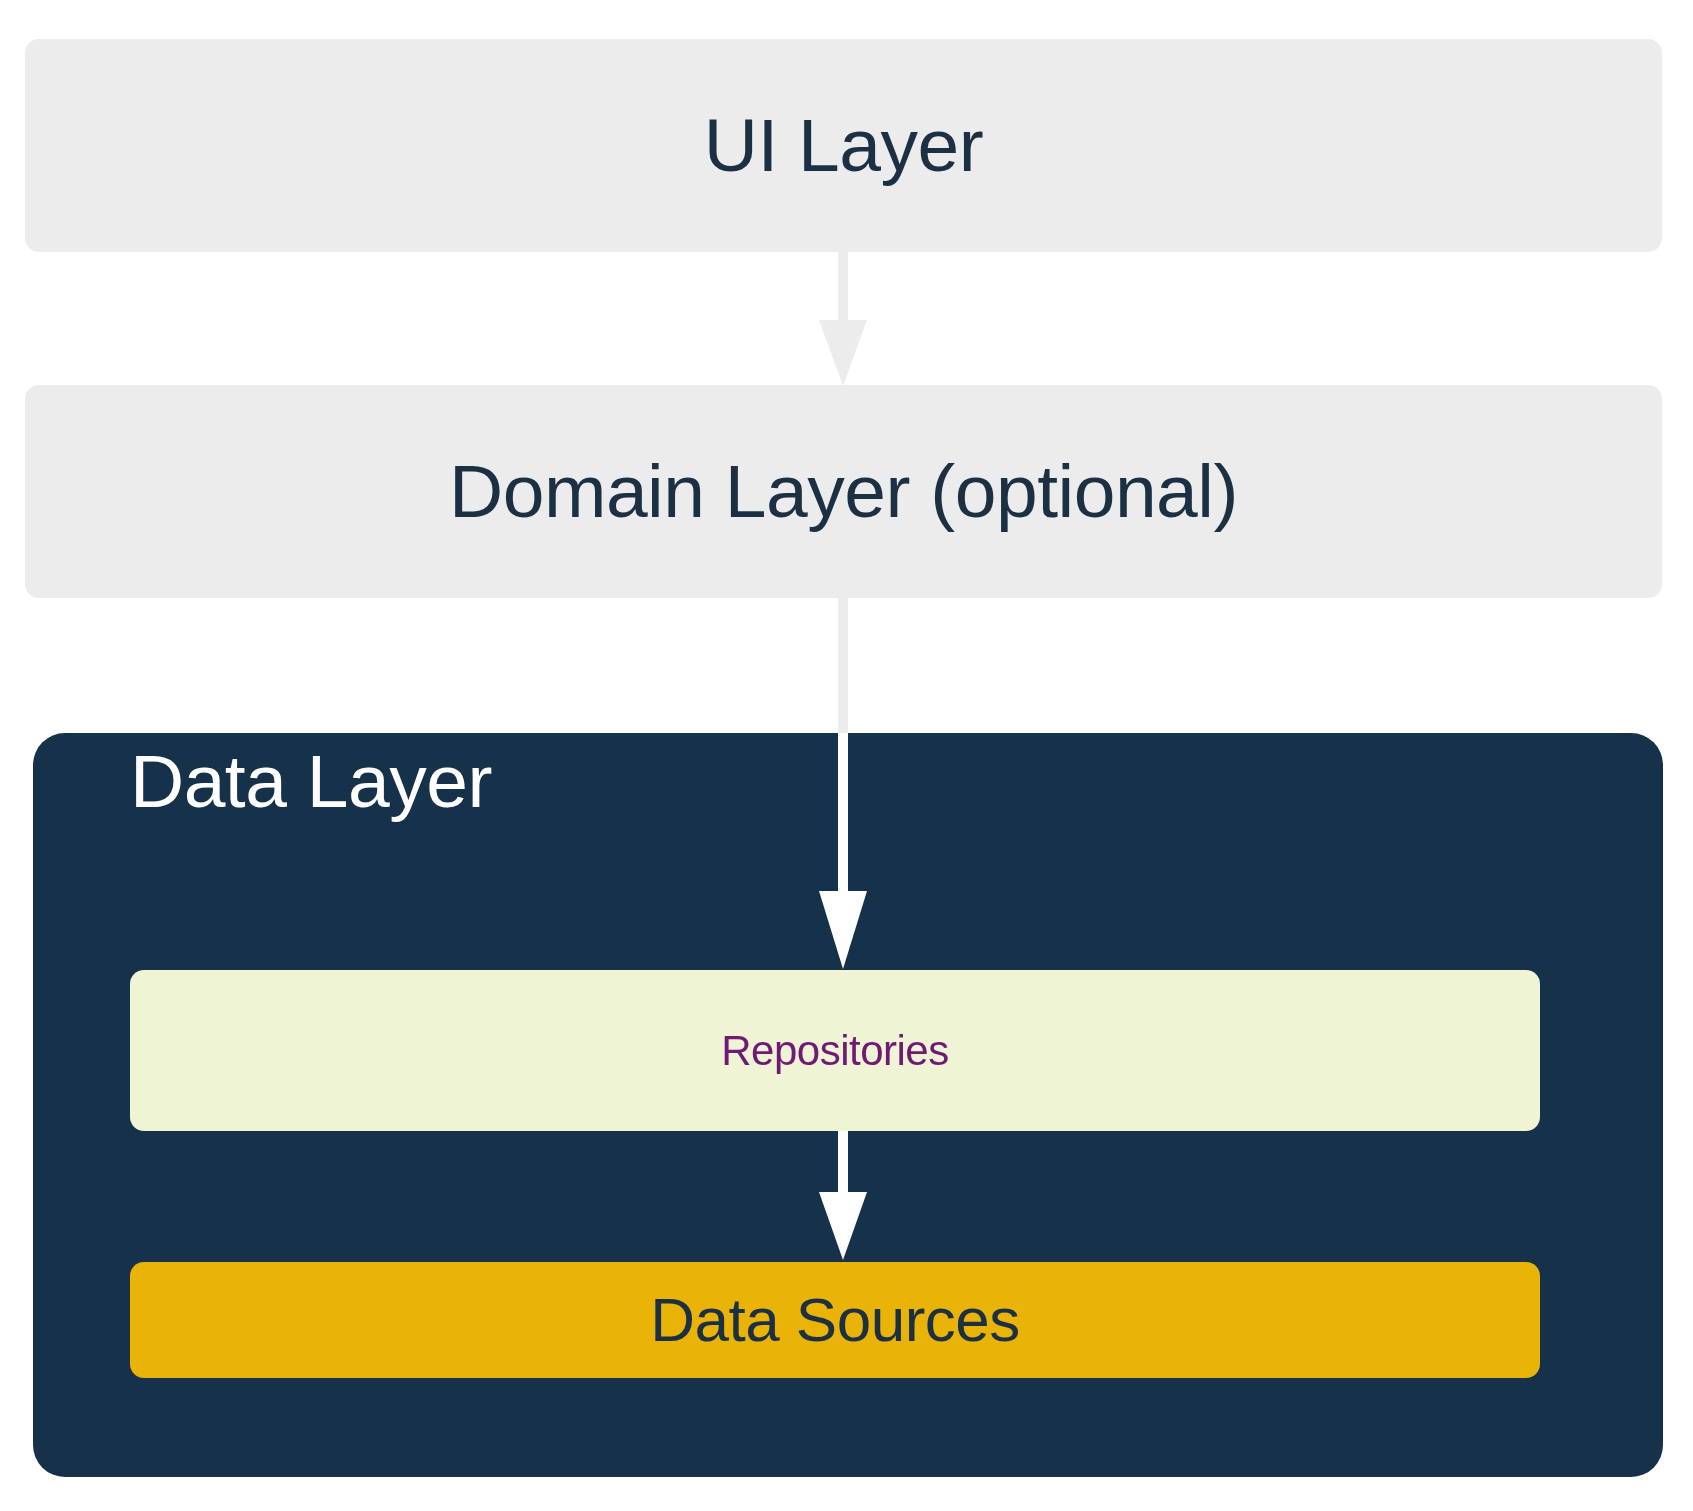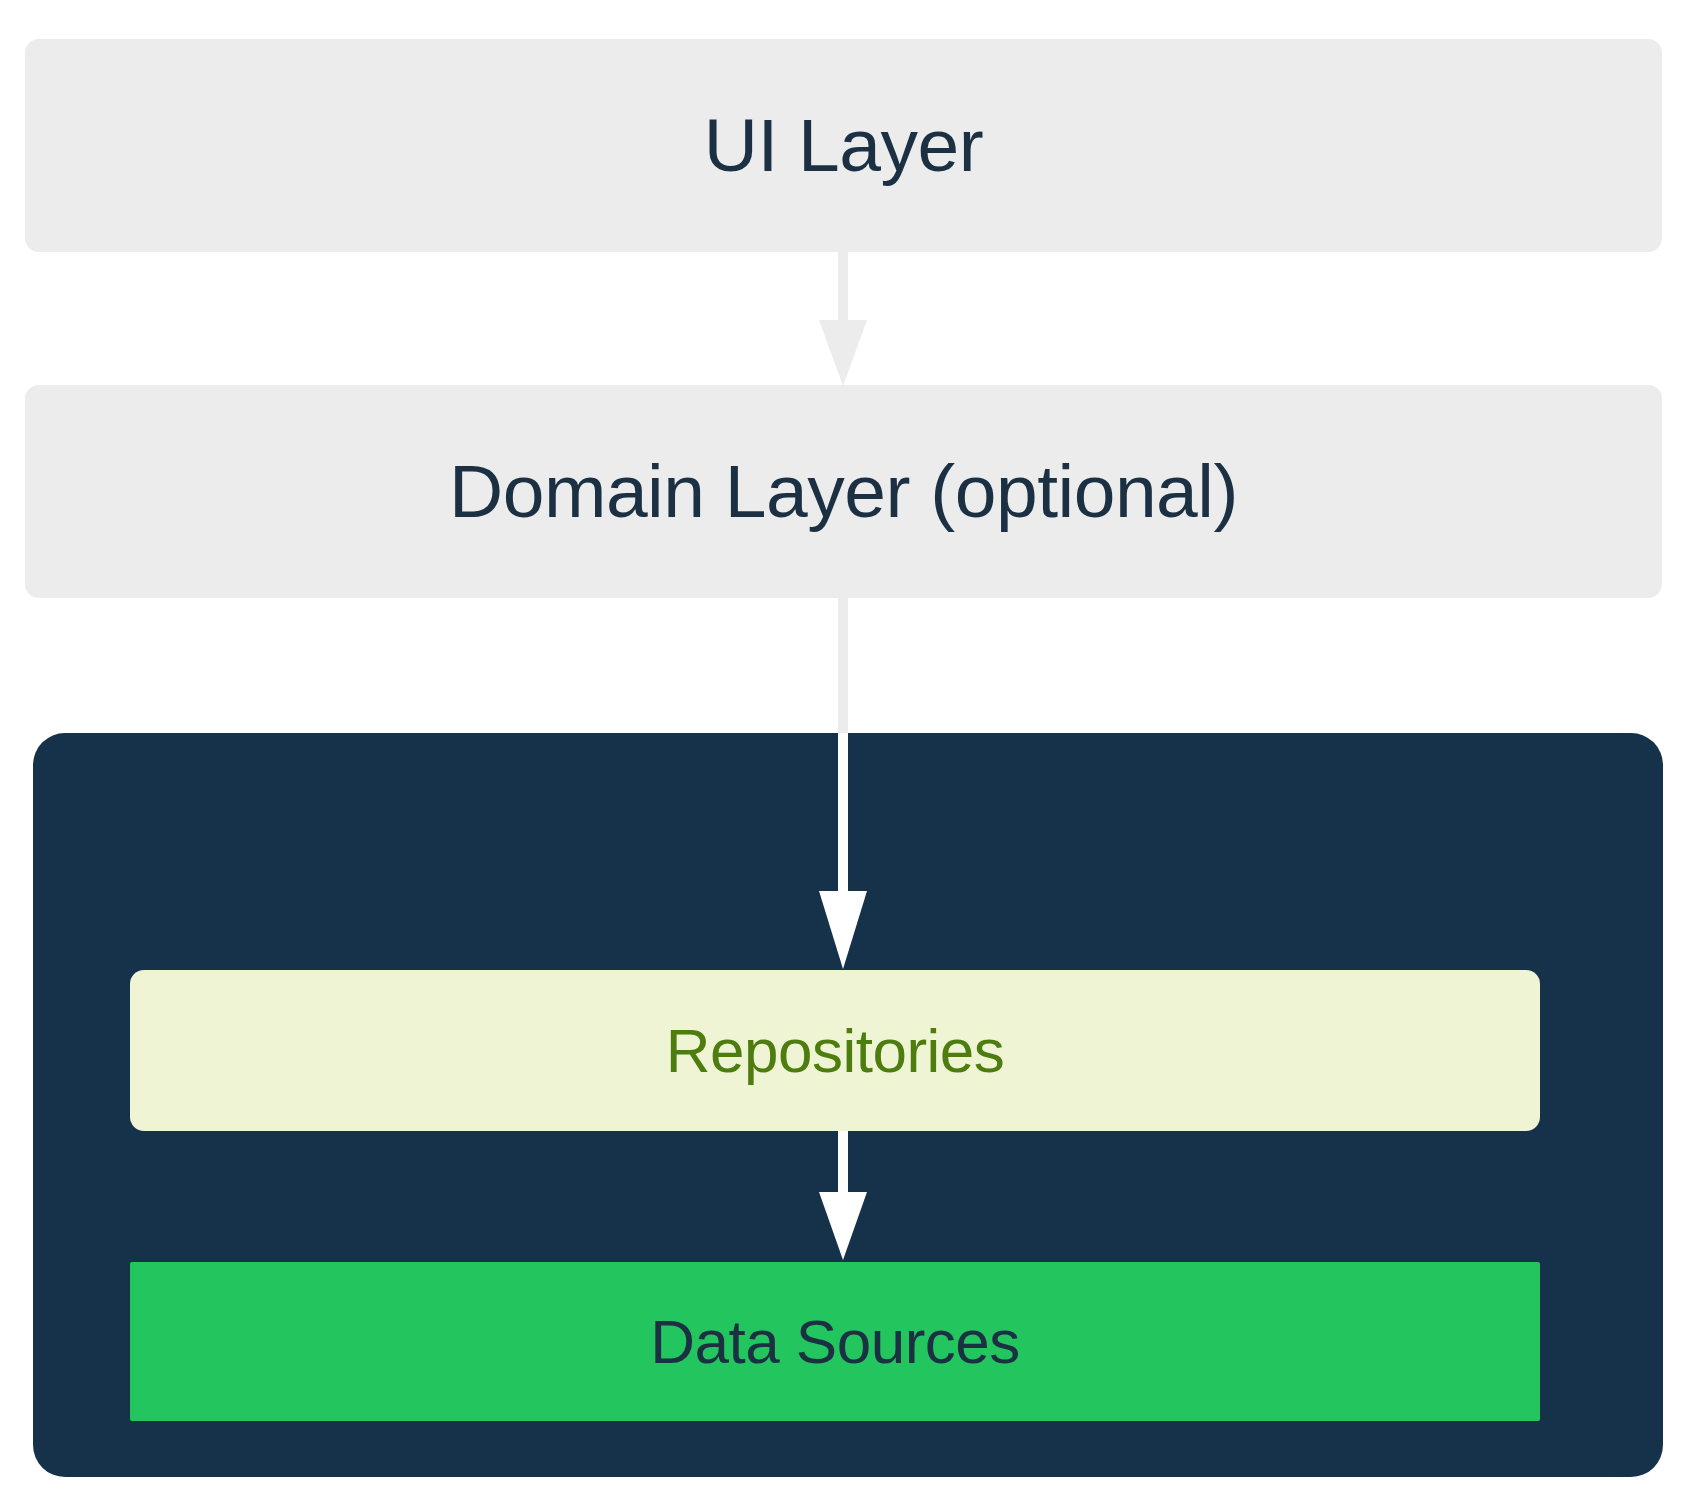--- a/index.html
+++ b/index.html
@@ -90,31 +90,31 @@
   
   #repositories-box {
     left: 130px;
     top: 970px;
     width: 1410px;
     height: 161px;
     background: #eef4d4;
     border-radius: 14px;
   }
   #repositories-box .layer-label {
-    font-size: 62px;
-    color: #4d7c0f;
+    font-size: 42px;
+    color: #701a75;
   }
 
   #data-sources-box {
     left: 130px;
     top: 1262px;
     width: 1410px;
-    height: 159px;
-    background: #22c55e;
-    border-radius: 2px;
+    height: 116px;
+    background: #eab308;
+    border-radius: 14px;
   }
   #data-sources-box .layer-label {
     font-size: 62px;
     color: #1c3044;
   }
 
   
   .arrow {
     position: absolute;
   }
@@ -213,20 +213,21 @@
   <div class="layer-box" id="domain-layer">
     <span class="layer-label">Domain Layer (optional)</span>
   </div>
 
   <div class="arrow" id="arrow-domain-to-data-gray">
     <div class="arrow-shaft"></div>
   </div>
 
   <div id="data-layer"></div>
 
+  <div id="data-layer-title">Data Layer</div>
 
   <div class="arrow" id="arrow-domain-to-repositories">
     <div class="arrow-shaft"></div>
     <div class="arrow-head"></div>
   </div>
 
   <div class="layer-box" id="repositories-box">
     <span class="layer-label">Repositories</span>
   </div>
 

